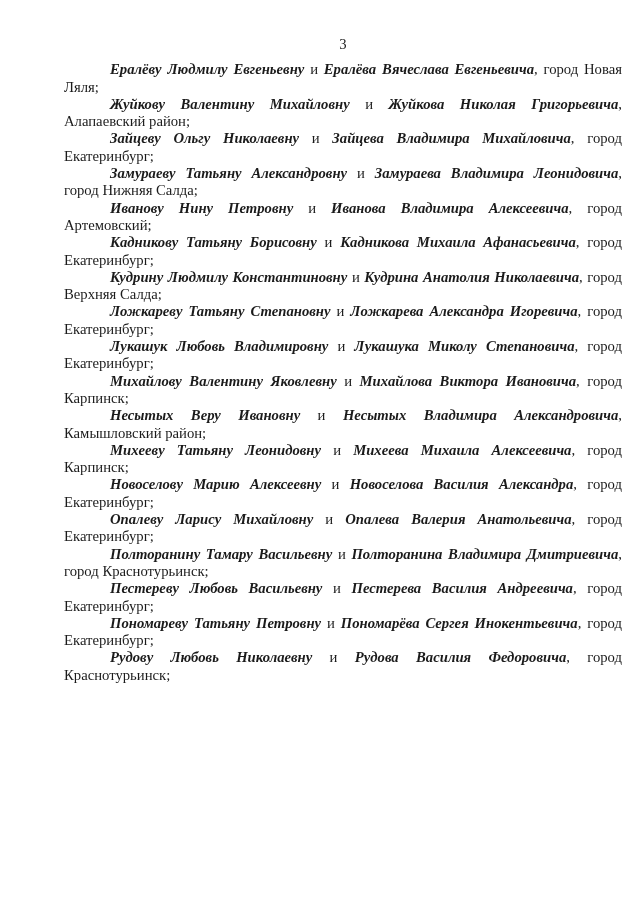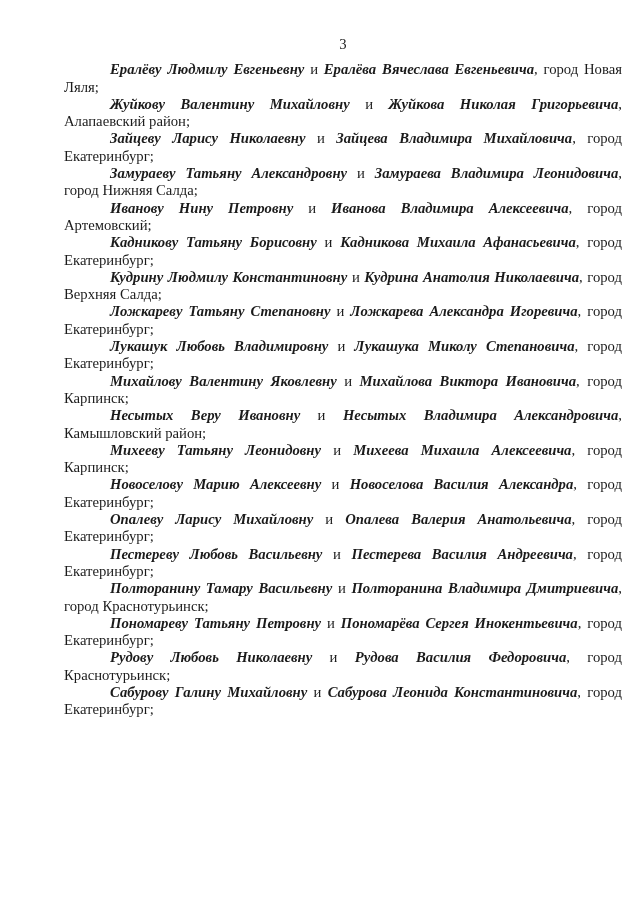--- a/index.html
+++ b/index.html
@@ -37,31 +37,30 @@
   }
 </style>
 </head>
 <body>
 
 <div class="sheet">
   <div class="page-number">3</div>
   <div class="entries" id="entries">
       <p><span class="nm">Ералёву Людмилу Евгеньевну</span><span> и </span><span class="nm">Ералёва Вячеслава Евгеньевича</span><span>, город Новая Ляля;</span></p>
       <p><span class="nm">Жуйкову Валентину Михайловну</span><span> и </span><span class="nm">Жуйкова Николая Григорьевича</span><span>, Алапаевский район;</span></p>
-      <p><span class="nm">Зайцеву Ларису Николаевну</span><span> и </span><span class="nm">Зайцева Владимира Михайловича</span><span>, город Екатеринбург;</span></p>
+      <p><span class="nm">Зайцеву Ольгу Николаевну</span><span> и </span><span class="nm">Зайцева Владимира Михайловича</span><span>, город Екатеринбург;</span></p>
       <p><span class="nm">Замураеву Татьяну Александровну</span><span> и </span><span class="nm">Замураева Владимира Леонидовича</span><span>, город Нижняя Салда;</span></p>
       <p><span class="nm">Иванову Нину Петровну</span><span> и </span><span class="nm">Иванова Владимира Алексеевича</span><span>, город Артемовский;</span></p>
       <p><span class="nm">Кадникову Татьяну Борисовну</span><span> и </span><span class="nm">Кадникова Михаила Афанасьевича</span><span>, город Екатеринбург;</span></p>
       <p><span class="nm">Кудрину Людмилу Константиновну</span><span> и </span><span class="nm">Кудрина Анатолия Николаевича</span><span>, город Верхняя Салда;</span></p>
       <p><span class="nm">Ложкареву Татьяну Степановну</span><span> и </span><span class="nm">Ложкарева Александра Игоревича</span><span>, город Екатеринбург;</span></p>
       <p><span class="nm">Лукашук Любовь Владимировну</span><span> и </span><span class="nm">Лукашука Миколу Степановича</span><span>, город Екатеринбург;</span></p>
       <p><span class="nm">Михайлову Валентину Яковлевну</span><span> и </span><span class="nm">Михайлова Виктора Ивановича</span><span>, город Карпинск;</span></p>
       <p><span class="nm">Несытых Веру Ивановну</span><span> и </span><span class="nm">Несытых Владимира Александровича</span><span>, Камышловский район;</span></p>
       <p><span class="nm">Михееву Татьяну Леонидовну</span><span> и </span><span class="nm">Михеева Михаила Алексеевича</span><span>, город Карпинск;</span></p>
       <p><span class="nm">Новоселову Марию Алексеевну</span><span> и </span><span class="nm">Новоселова Василия Александра</span><span>, город Екатеринбург;</span></p>
       <p><span class="nm">Опалеву Ларису Михайловну</span><span> и </span><span class="nm">Опалева Валерия Анатольевича</span><span>, город Екатеринбург;</span></p>
+      <p><span class="nm">Полторанину Тамару Васильевну</span><span> и </span><span class="nm">Полторанина Владимира Дмитриевича</span><span>, город Краснотурьинск;</span></p>
       <p><span class="nm">Пестереву Любовь Васильевну</span><span> и </span><span class="nm">Пестерева Василия Андреевича</span><span>, город Екатеринбург;</span></p>
-      <p><span class="nm">Полторанину Тамару Васильевну</span><span> и </span><span class="nm">Полторанина Владимира Дмитриевича</span><span>, город Краснотурьинск;</span></p>
       <p><span class="nm">Пономареву Татьяну Петровну</span><span> и </span><span class="nm">Пономарёва Сергея Инокентьевича</span><span>, город Екатеринбург;</span></p>
       <p><span class="nm">Рудову Любовь Николаевну</span><span> и </span><span class="nm">Рудова Василия Федоровича</span><span>, город Краснотурьинск;</span></p>
-      <p><span class="nm">Сабурову Галину Михайловну</span><span> и </span><span class="nm">Сабурова Леонида Константиновича</span><span>, город Екатеринбург;</span></p>
     </div>
 </div>
 
 </body></html>

